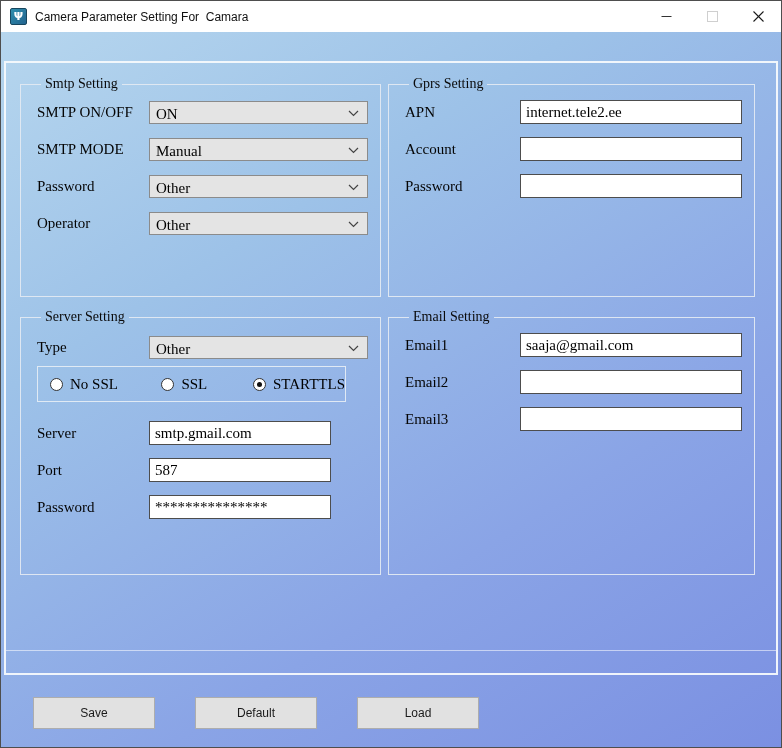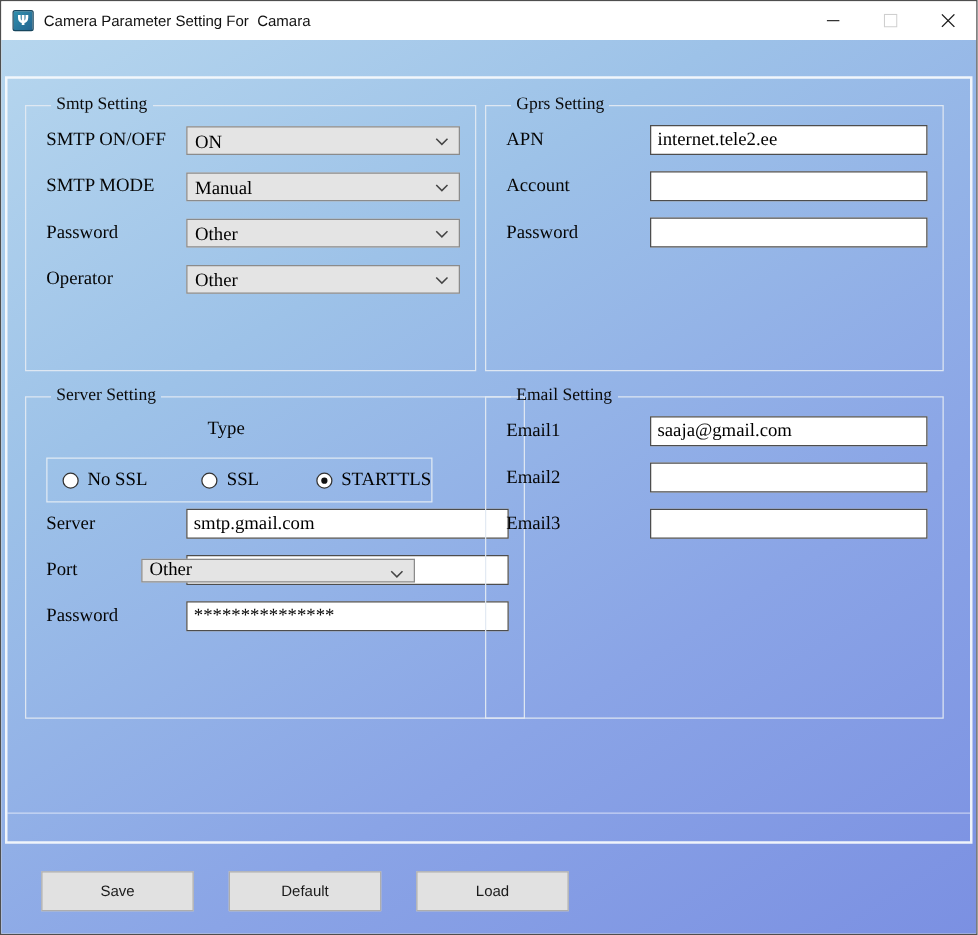--- a/index.html
+++ b/index.html
@@ -70,34 +70,34 @@
     border: 1px solid rgba(225,233,242,0.95);
     padding: 0 12px 0 16px; background: transparent;
   }
   legend { font-size: 14px; color: #0a0a0a; padding: 0 4px; margin-left: 4px; }
   .fs-smtp   { left: 19px;  top: 44px;  width: 359px; height: 221px; }
   .fs-gprs   { left: 387px; top: 44px;  width: 364px; height: 221px; }
   .fs-server { left: 19px;  top: 277px; width: 359px; height: 266px; }
   .fs-email  { left: 387px; top: 277px; width: 364px; height: 266px; }
   .row { display: flex; align-items: center; height: 24px; margin-top: 13px; }
   .row.first { margin-top: 8px; }
-  .fs-server .row.first { margin-top: 10px; flex-direction: column; }
+  .fs-server .row.first { margin-top: 10px; }
   .row label { font-size: 15px; color: #050505; }
   .fs-smtp .row label, .fs-server .row label { width: 112px; flex: 0 0 112px; }
   .fs-gprs .row label, .fs-email .row label { width: 115px; flex: 0 0 115px; }
   
   .dropdown {
     position: relative; width: 219px; height: 23px;
     background: #e4e4e4; border: 1px solid #8b8b8b;
     display: flex; align-items: flex-end; padding-left: 6px;
     font-size: 15px; color: #000;
   }
   .dropdown svg { position: absolute; right: 8px; top: 8px; }
   input[type="text"] {
-    width: 258px; height: 24px;
+    width: 182px; height: 24px;
     border: 1px solid #4d4d4d; background: #fff;
     font-family: "Liberation Serif", "DejaVu Serif", serif;
     font-size: 15px; padding: 0 5px; color: #000; outline: none;
   }
   .fs-gprs input[type="text"], .fs-email input[type="text"] { width: 222px; }
   
   .ssl-panel {
     margin-top: 7px; height: 36px; width: 309px;
     border: 1px solid rgba(228,236,244,0.95);
     display: flex; align-items: center; padding-left: 12px;
@@ -108,21 +108,21 @@
   input[type="radio"] {
     appearance: none; -webkit-appearance: none;
     width: 13px; height: 13px; border-radius: 50%;
     border: 1px solid #333; background: #fff; flex: 0 0 13px;
   }
   input[type="radio"]:checked::after {
     content: ""; display: block; width: 5px; height: 5px;
     margin: 3px; border-radius: 50%; background: #111;
   }
   
-  .button-row { position: absolute; left: 32px; top: 665px; display: flex; gap: 28px; z-index: 2; }
+  .button-row { position: absolute; left: 32px; top: 665px; display: flex; gap: 40px; z-index: 2; }
   .btn {
     width: 122px; height: 32px;
     background: #e1e1e1; border: 1px solid #adadad;
     font-family: "Liberation Sans", sans-serif; font-size: 12px; color: #1a1a1a;
     display: flex; align-items: center; justify-content: center;
   }
 </style>
 </head>
 <body>
 
@@ -232,21 +232,21 @@
         </div>
         <div class="ssl-item">
           <input type="radio" name="ssl" style="">
           <span>SSL</span>
         </div>
         <div class="ssl-item">
           <input type="radio" name="ssl" checked="" style="">
           <span>STARTTLS</span>
         </div>
       </div>
-      <div class="row" style="margin-top:5px">
+      <div class="row" style="margin-top:19px">
         <label>Server</label>
         <input type="text" value="smtp.gmail.com" style="">
       </div>
       <div class="row">
         <label>Port</label>
         <input type="text" value="587" style="">
       </div>
       <div class="row">
         <label>Password</label>
         <input type="text" value="***************" style="">

